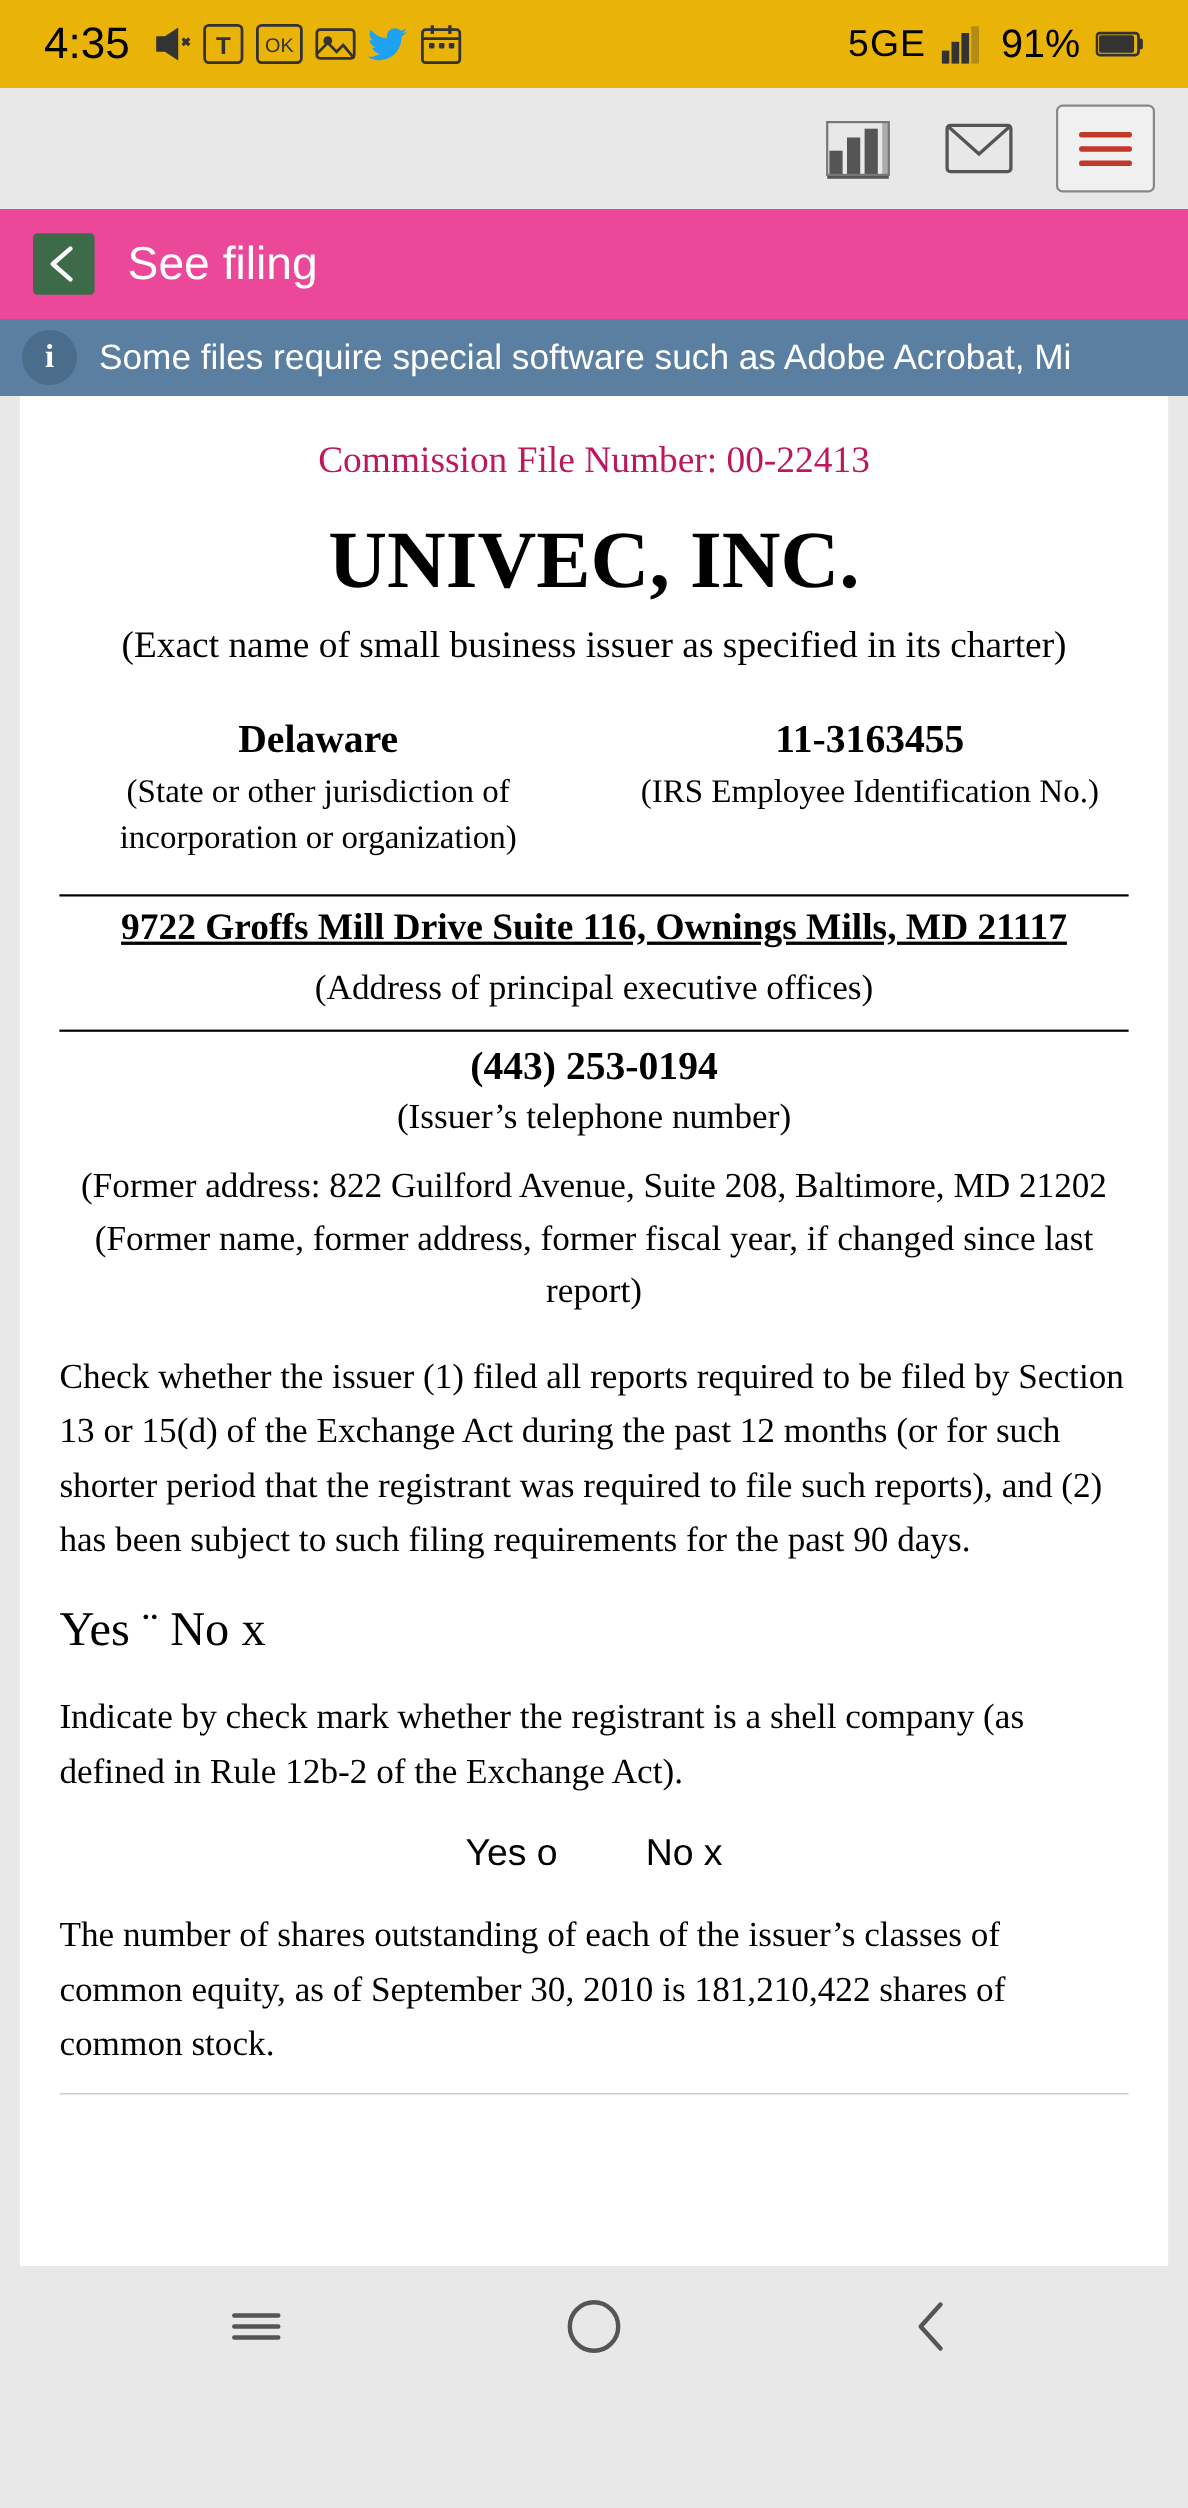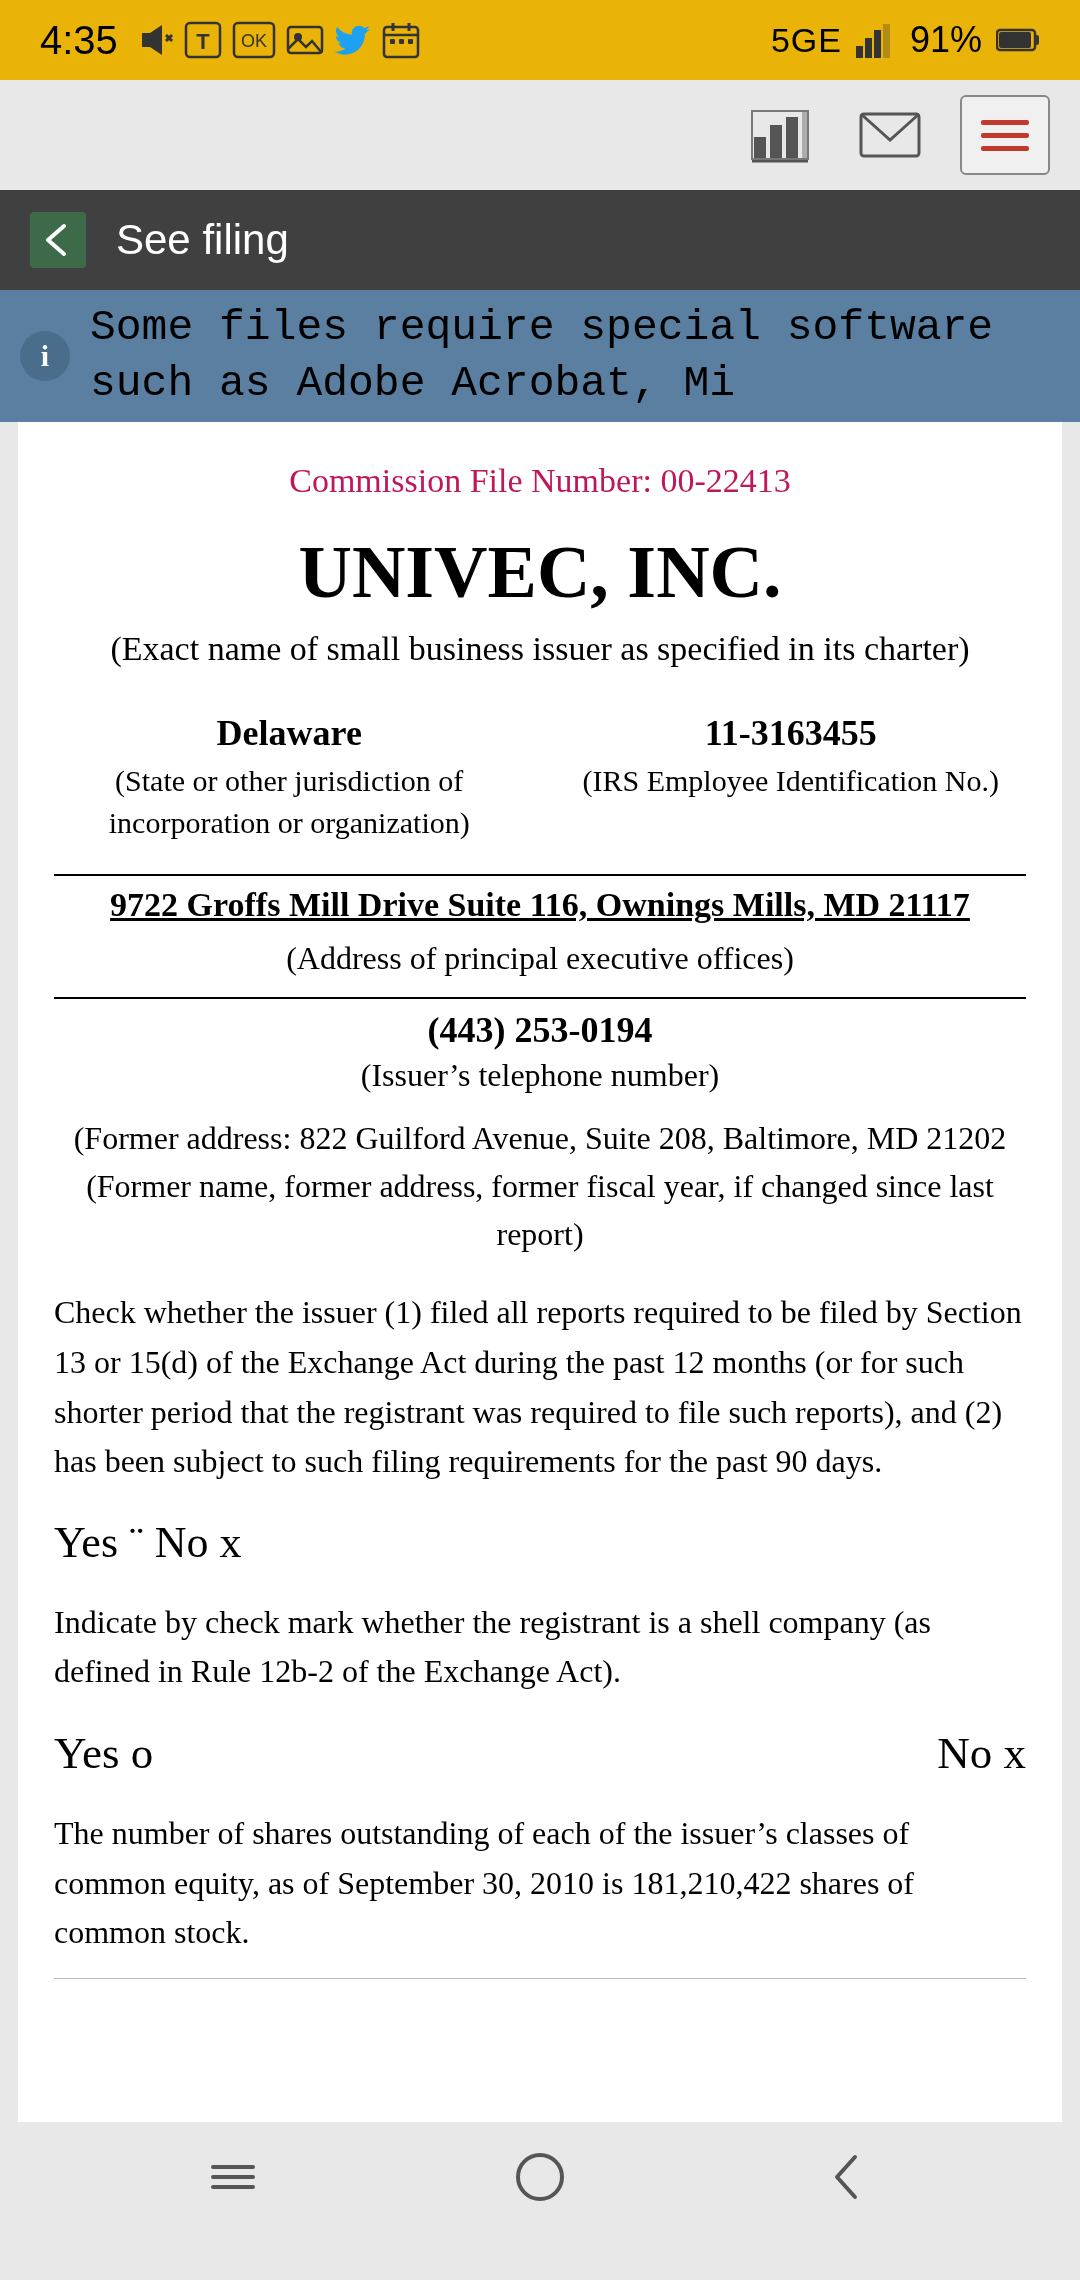--- a/index.html
+++ b/index.html
@@ -82,21 +82,21 @@
     }
     .hamburger-line {
       width: 48px;
       height: 5px;
       background: #c0392b;
       border-radius: 2px;
     }
 
     
     .see-filing-bar {
-      background: #404040;
+      background: #ec4899;
       height: 100px;
       display: flex;
       align-items: center;
       padding: 0 30px;
       gap: 30px;
       cursor: pointer;
     }
     .back-arrow {
       width: 56px;
       height: 56px;
@@ -130,23 +130,23 @@
       display: flex;
       align-items: center;
       justify-content: center;
       flex-shrink: 0;
       color: white;
       font-size: 30px;
       font-weight: bold;
       font-family: serif;
     }
     .info-text {
-      color: #000000;
-      font-size: 43px;
-      font-family: Liberation Mono, monospace;
+      color: #ffffff;
+      font-size: 32px;
+      font-family: Liberation Sans, sans-serif;
       line-height: 1.3;
     }
 
     
     .document-area {
       background: white;
       margin: 0 18px;
       padding: 40px 36px 60px 36px;
       min-height: 1700px;
     }
@@ -259,24 +259,24 @@
 
     .yes-no-line {
       font-size: 44px;
       font-family: serif;
       margin-bottom: 30px;
       padding-left: 0;
     }
 
     .yes-no-inline {
       display: flex;
-      justify-content: space-between;
+      justify-content: center;
       gap: 80px;
-      font-size: 45px;
-      font-family: Liberation Serif, serif;
+      font-size: 34px;
+      font-family: Liberation Sans, sans-serif;
       margin-bottom: 30px;
     }
 
     .shares-text {
       font-size: 32px;
       font-family: serif;
       line-height: 1.55;
       margin-bottom: 18px;
       text-align: left;
     }

